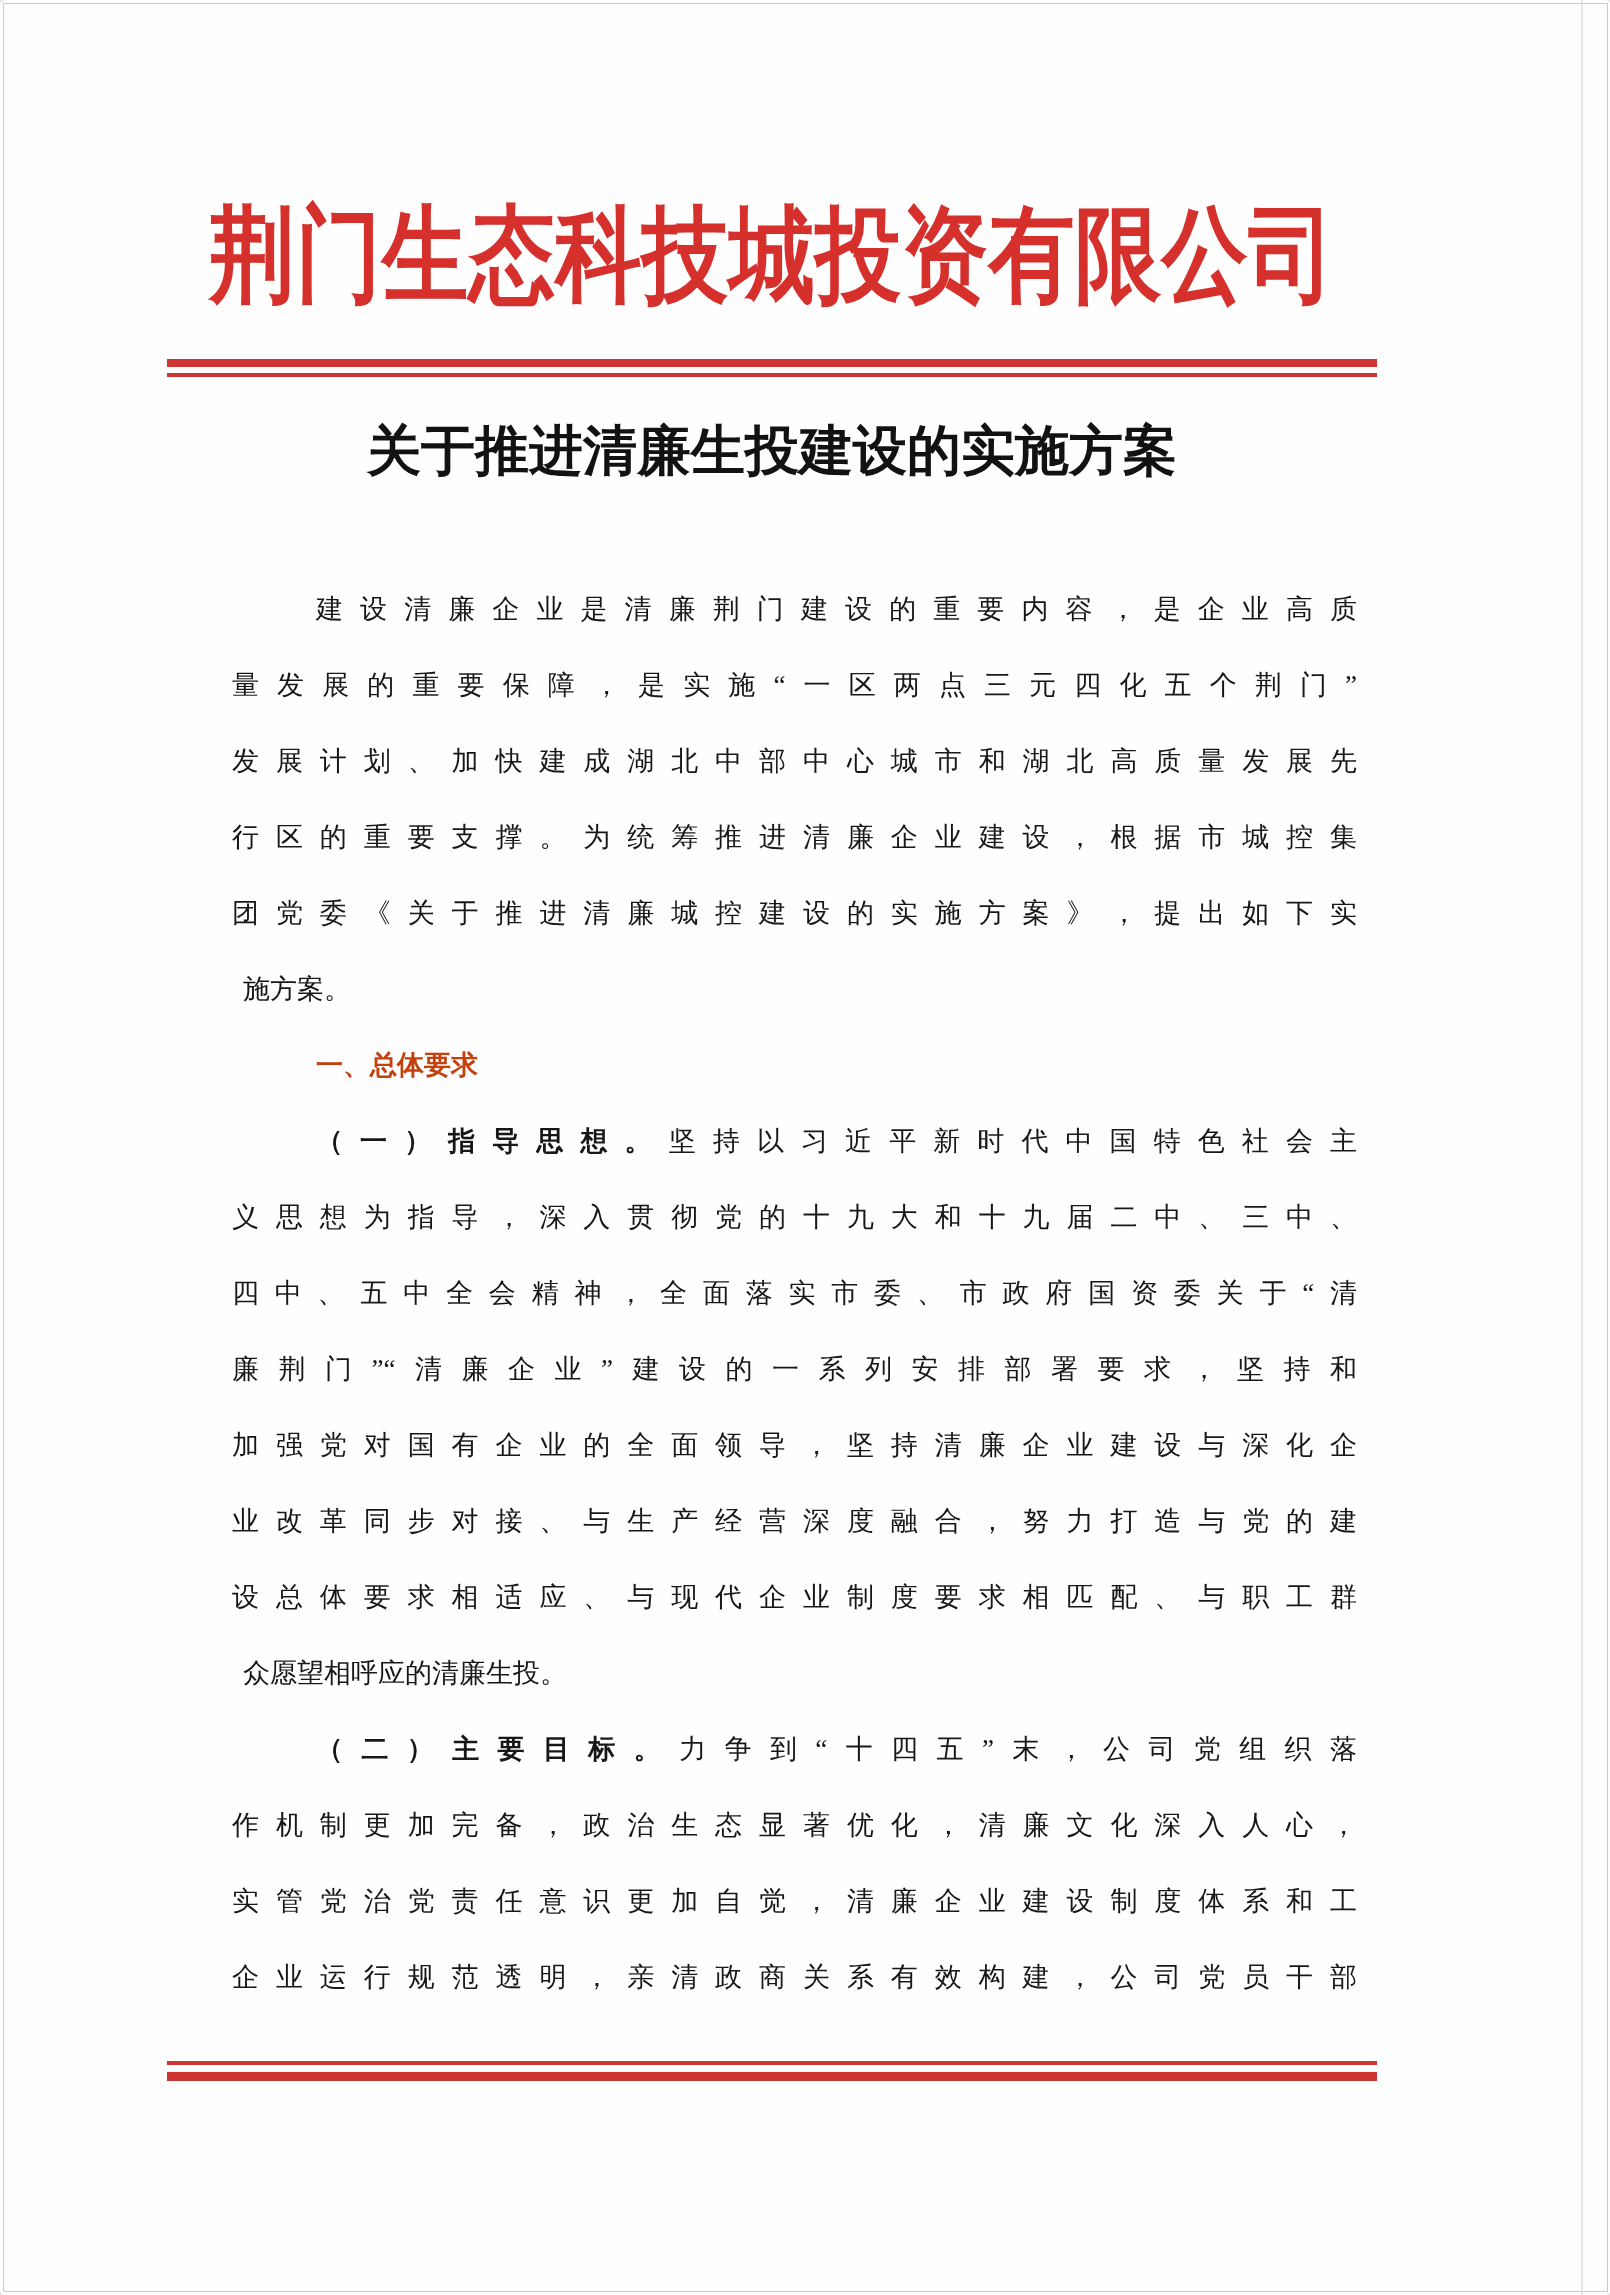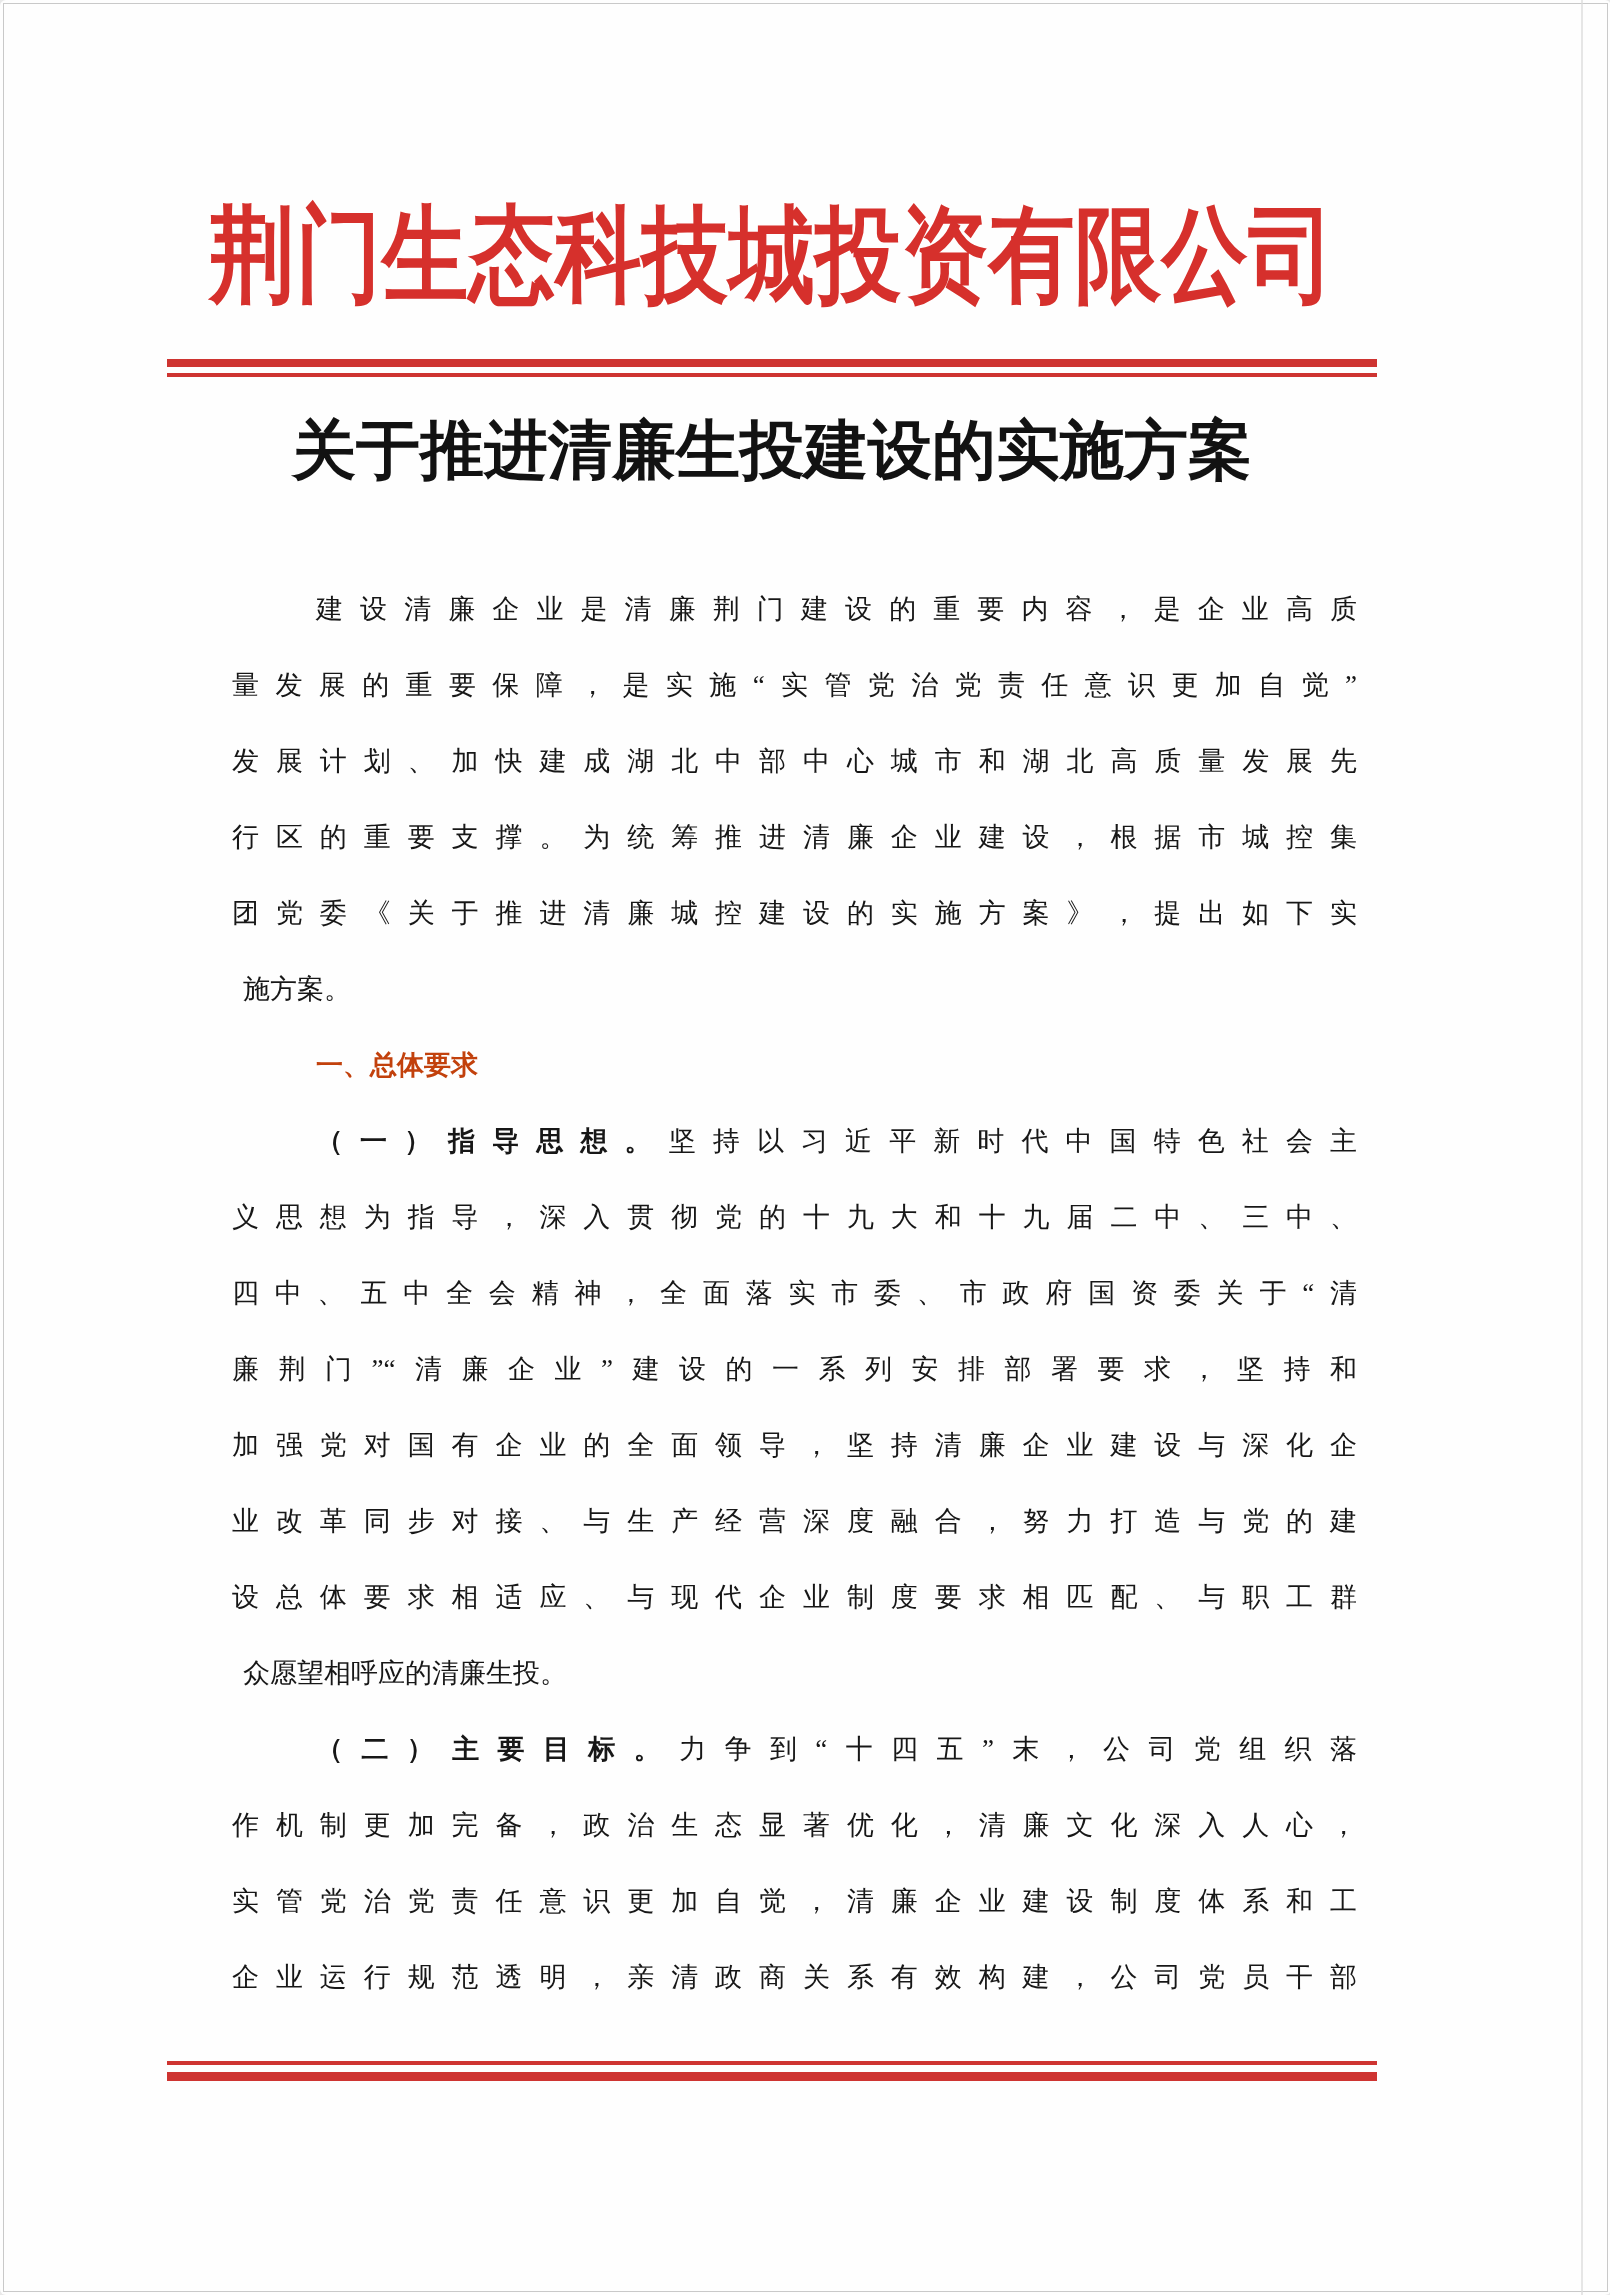--- a/index.html
+++ b/index.html
@@ -32,21 +32,21 @@
   }
   .rule{position:absolute;left:167px;width:1210px;background:#ce3431;}
   .rule-top-thick{top:359px;height:8.4px;}
   .rule-top-thin{top:373px;height:3.9px;}
   .rule-bottom-thin{top:2061px;height:3.9px;}
   .rule-bottom-thick{top:2072px;height:9px;}
   .doc-title{
     position:absolute;left:167px;top:417px;width:1210px;height:71px;
     line-height:68px;
     text-align:center;
-    font-size:64px;font-weight:700;
+    font-size:54px;font-weight:700;
     color:#121212;
     white-space:nowrap;
   }
   .body-block{
     position:absolute;left:232px;top:571px;width:1125px;
     color:#171717;
   }
   .line{
     height:76px;line-height:76px;
     font-size:27px;
@@ -74,21 +74,21 @@
 
   <div class="header-title">荆门生态科技城投资有限公司</div>
 
   <div class="rule rule-top-thick"></div>
   <div class="rule rule-top-thin"></div>
 
   <div class="doc-title">关于推进清廉生投建设的实施方案</div>
 
   <div class="body-block">
     <div class="line indent">建设清廉企业是清廉荆门建设的重要内容，是企业高质</div>
-    <div class="line">量发展的重要保障，是实施“实管党治党责任意识更加自觉”</div>
+    <div class="line">量发展的重要保障，是实施“一区两点三元四化五个荆门”</div>
     <div class="line">发展计划、加快建成湖北中部中心城市和湖北高质量发展先</div>
     <div class="line">行区的重要支撑。为统筹推进清廉企业建设，根据市城控集</div>
     <div class="line">团党委《关于推进清廉城控建设的实施方案》，提出如下实</div>
     <div class="line flush-left">施方案。</div>
     <div class="line heading indent">一、总体要求</div>
     <div class="line indent"><span class="bold-lead">（一）指导思想。</span><span>坚持以习近平新时代中国特色社会主</span></div>
     <div class="line">义思想为指导，深入贯彻党的十九大和十九届二中、三中、</div>
     <div class="line">四中、五中全会精神，全面落实市委、市政府国资委关于“清</div>
     <div class="line">廉荆门”“清廉企业”建设的一系列安排部署要求，坚持和</div>
     <div class="line">加强党对国有企业的全面领导，坚持清廉企业建设与深化企</div>

